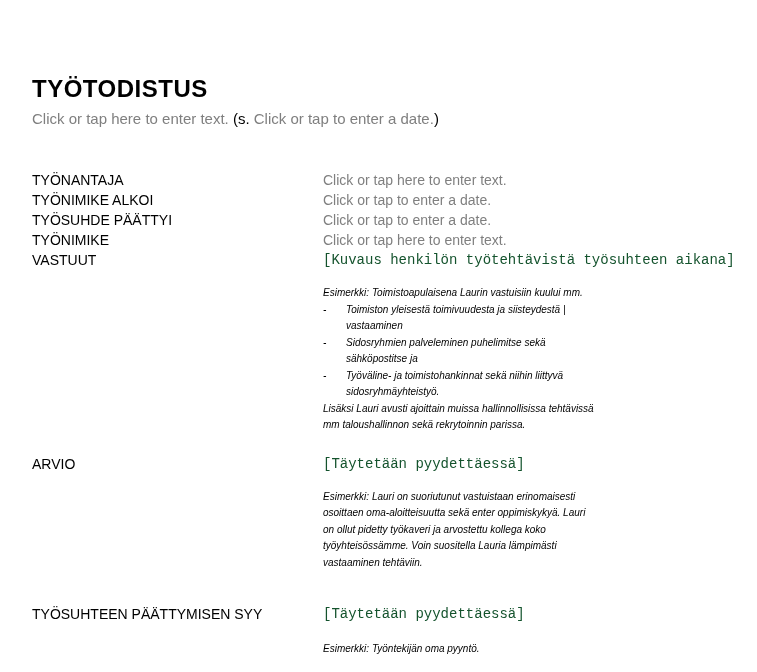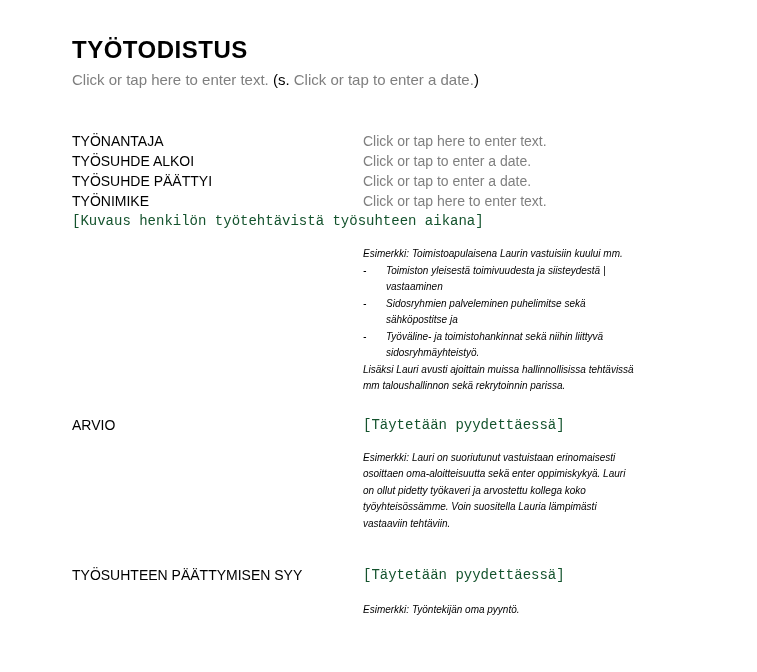--- a/index.html
+++ b/index.html
@@ -3,21 +3,21 @@
 <meta charset="utf-8">
 <style>
   html, body { margin: 0; padding: 0; }
   body {
     width: 757px; height: 672px;
     background: #ffffff;
     font-family: "Liberation Sans", sans-serif;
     color: #000000;
     overflow: hidden;
   }
-  .doc { padding: 36px 40px 0 72px; }
+  .doc { padding: 36px 40px 0 32px; margin-top: 39px; }
 
   .title {
     margin: 0;
     font-size: 24px;
     line-height: 28px;
     font-weight: bold;
     letter-spacing: 0.5px;
   }
   .subtitle {
     margin-top: 6px;
@@ -66,32 +66,33 @@
   <h1 class="title">TYÖTODISTUS</h1>
 
   <div class="subtitle"><span class="ph">Click or tap here to enter text.</span><span> </span><span>(s.</span><span> </span><span class="ph">Click or tap to enter a date.</span><span>)</span></div>
 
   <div class="fields">
     <div class="row">
       <div class="label">TYÖNANTAJA</div>
       <div class="value ph">Click or tap here to enter text.</div>
     </div>
     <div class="row">
-      <div class="label">TYÖSUHDE ALKOI</div>
+      <div class="label">TYÖNIMIKE ALKOI</div>
       <div class="value ph">Click or tap to enter a date.</div>
     </div>
     <div class="row">
       <div class="label">TYÖSUHDE PÄÄTTYI</div>
       <div class="value ph">Click or tap to enter a date.</div>
     </div>
     <div class="row">
       <div class="label">TYÖNIMIKE</div>
       <div class="value ph">Click or tap here to enter text.</div>
     </div>
     <div class="row">
+      <div class="label">VASTUUT</div>
       <div class="value filled">[Kuvaus henkilön työtehtävistä työsuhteen aikana]</div>
     </div>
   </div>
 
   <div class="example ex-vastuut">
     <div class="line">Esimerkki: Toimistoapulaisena Laurin vastuisiin kuului mm.</div>
     <div class="bullet">
       <div>-</div>
       <div>
         <div class="line">Toimiston yleisestä toimivuudesta ja siisteydestä |</div>
@@ -119,21 +120,21 @@
   <div class="row row-arvio">
     <div class="label">ARVIO</div>
     <div class="value filled">[Täytetään pyydettäessä]</div>
   </div>
 
   <div class="example ex-arvio">
     <div class="line">Esimerkki: Lauri on suoriutunut vastuistaan erinomaisesti</div>
     <div class="line">osoittaen oma-aloitteisuutta sekä enter oppimiskykyä. Lauri</div>
     <div class="line">on ollut pidetty työkaveri ja arvostettu kollega koko</div>
     <div class="line">työyhteisössämme. Voin suositella Lauria lämpimästi</div>
-    <div class="line">vastaaviin tehtäviin.</div>
+    <div class="line">vastaaminen tehtäviin.</div>
   </div>
 
   <div class="row row-syy">
     <div class="label">TYÖSUHTEEN PÄÄTTYMISEN SYY</div>
     <div class="value filled">[Täytetään pyydettäessä]</div>
   </div>
 
   <div class="example ex-syy">
     <div class="line">Esimerkki: Työntekijän oma pyyntö.</div>
   </div>

